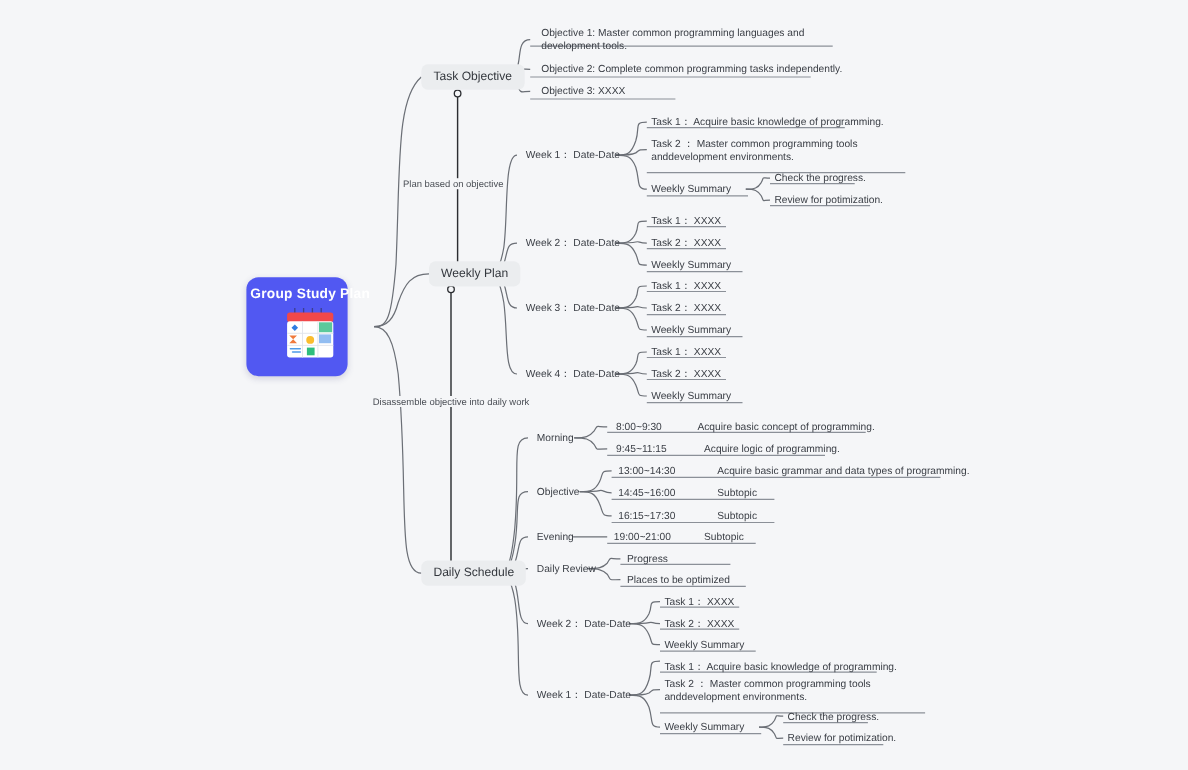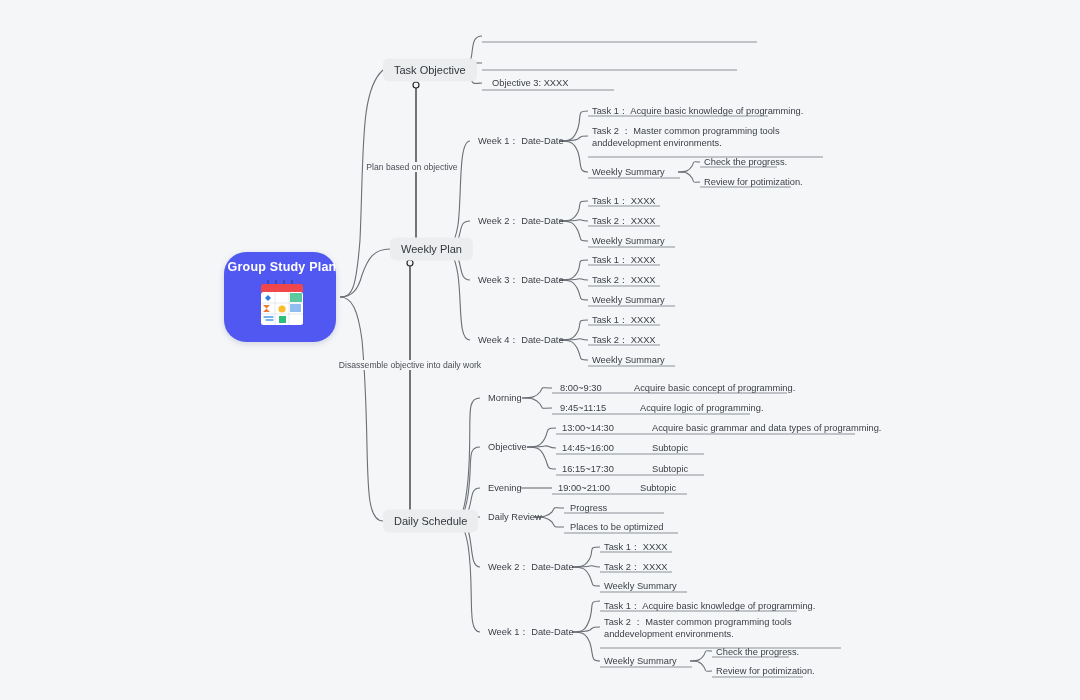--- a/index.html
+++ b/index.html
@@ -12,23 +12,23 @@
   }
   #canvas{position:absolute;left:0;top:0;width:1080px;height:700px;}
   svg.links{position:absolute;left:0;top:0;width:1080px;height:700px;pointer-events:none;}
   svg.links path{fill:none;stroke:#6b6f76;stroke-width:1.1;}
   svg.links path.underline{stroke:#8b9098;stroke-width:1.1;}
   svg.links path.rel{stroke:#2b2d31;stroke-width:1.3;}
 
   
   .root{
     position:absolute;
-    left:224px;top:252px;width:112px;height:90px;
+    left:224px;top:252px;width:92px;height:90px;
     background:#5158f2;
-    border-radius:22px;
+    border-radius:11px;
     box-shadow:0 2px 6px rgba(60,60,120,.18);
   }
   .root-title{
     position:absolute;left:0;top:8px;width:116px;
     text-align:center;color:#ffffff;
     font-size:12.5px;font-weight:bold;letter-spacing:.2px;
   }
   .cal{position:absolute;left:31px;top:27px;width:54px;height:50px;}
 
   
@@ -206,20 +206,22 @@
         <line x1="11" y1="41" x2="18" y2="41"></line>
       </g>
       <rect x="24" y="37" width="7" height="7" fill="#2fbd7e"></rect>
     </svg>
   </div>
 
   <div class="rellabel" style="left:412px;top:167px;">Plan based on objective</div>
   <div class="rellabel" style="left:410px;top:365px;text-align:center;">Disassemble objective into daily work</div>
 
   <div class="pill" style="left:383px;top:70px;">Task Objective</div>
+  <div class="tnode wrap" style="left:492px;top:36px;width:258px;">Objective 1: Master common programming languages and development tools.</div>
+  <div class="tnode" style="left:492px;top:63px;">Objective 2: Complete common programming tasks independently.</div>
   <div class="tnode" style="left:492px;top:83px;">Objective 3:  XXXX</div>
 
   <div class="pill" style="left:390px;top:249px;">Weekly Plan</div>
 
   <div class="tnode" style="left:478px;top:141px;">Week 1：  Date-Date</div>
   <div class="tnode" style="left:592px;top:111px;">Task 1：  Acquire basic knowledge of programming.</div>
   <div class="tnode wrap" style="left:592px;top:137px;width:228px;">Task 2 ：  Master common programming tools anddevelopment environments.</div>
   <div class="tnode" style="left:592px;top:172px;">Weekly Summary</div>
   <div class="tnode" style="left:704px;top:162px;">Check the progress.</div>
   <div class="tnode" style="left:704px;top:182px;">Review for potimization.</div>

